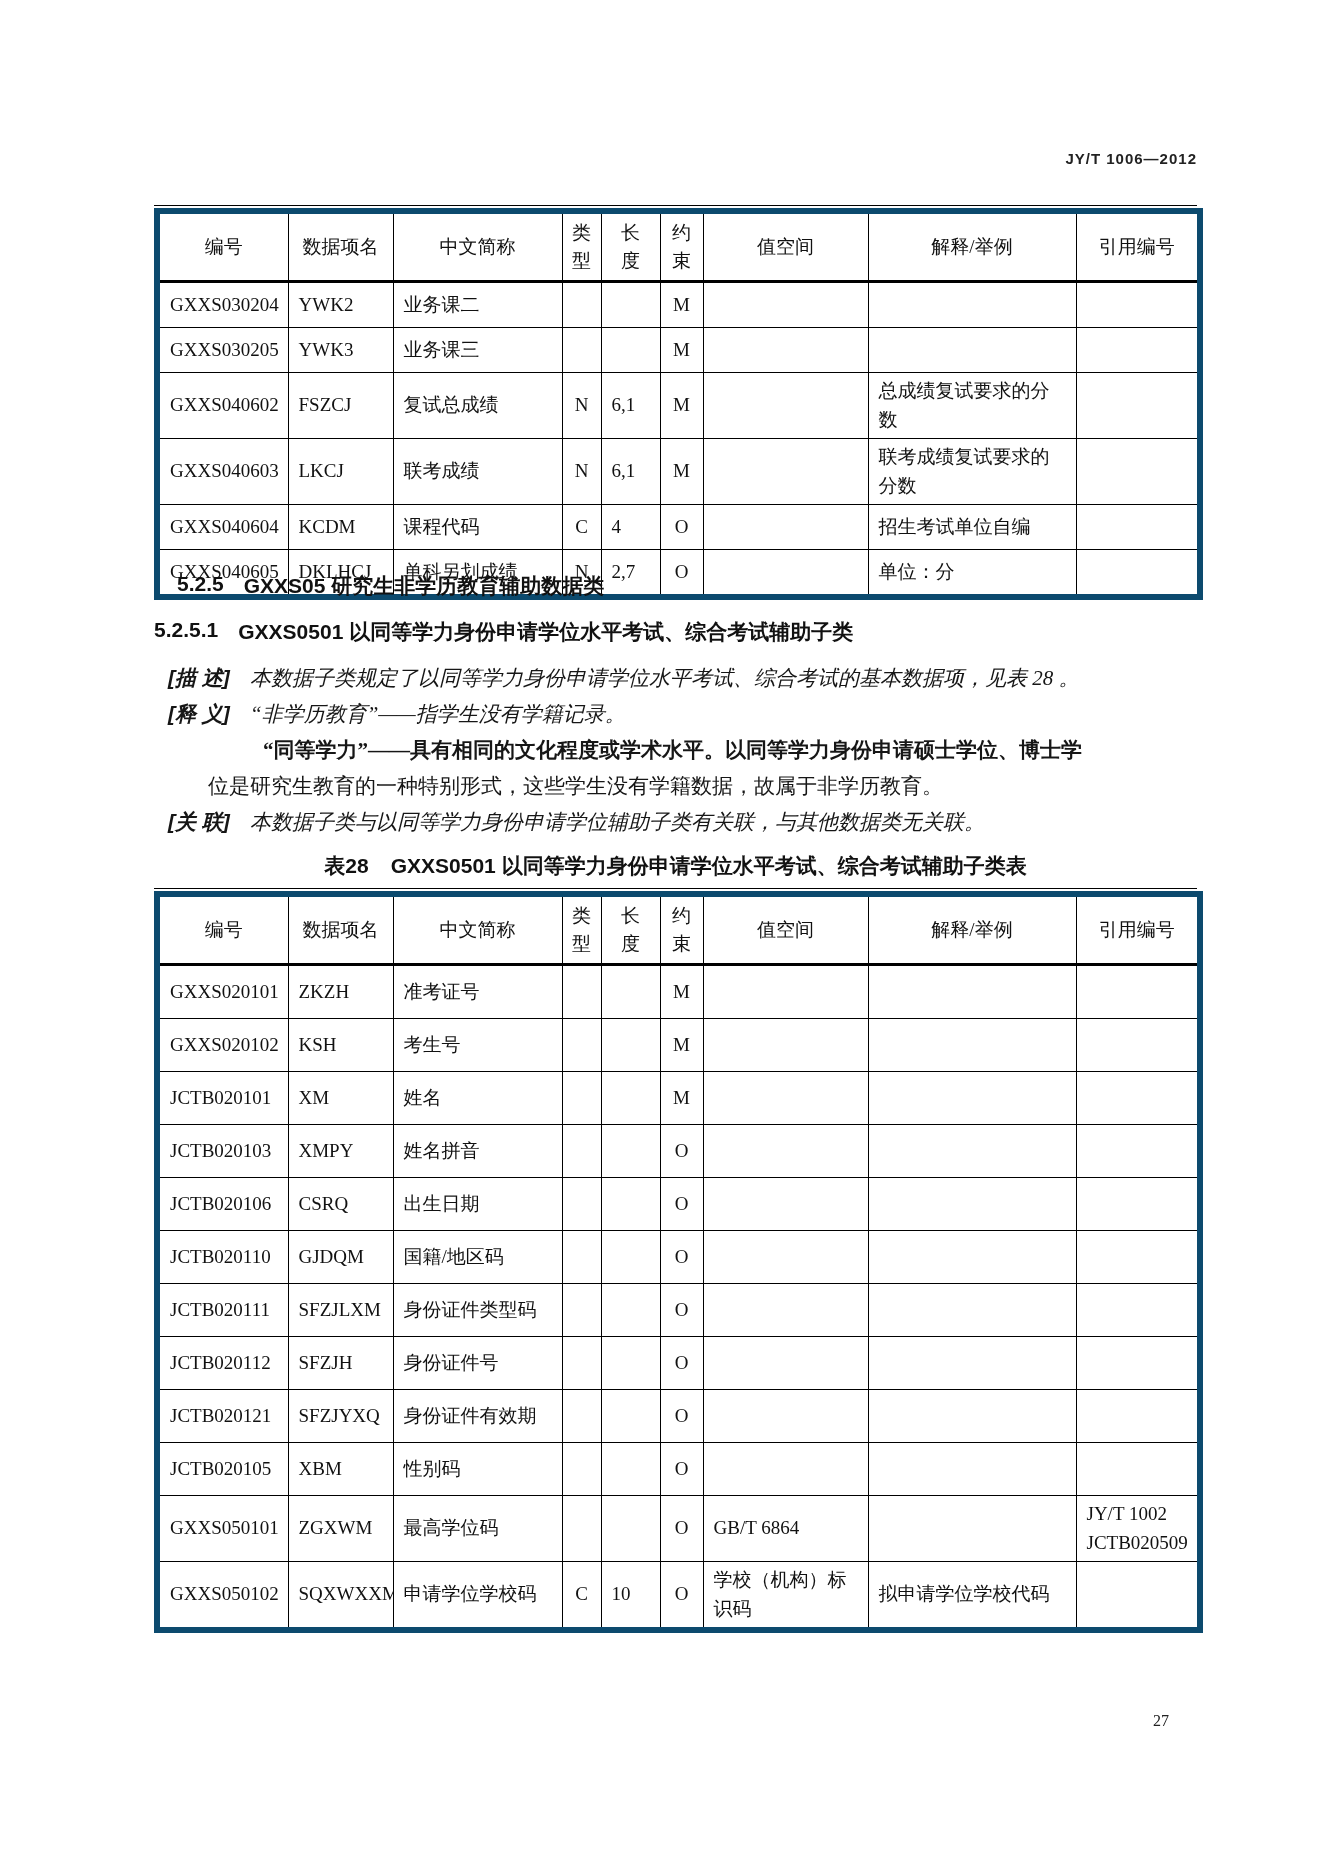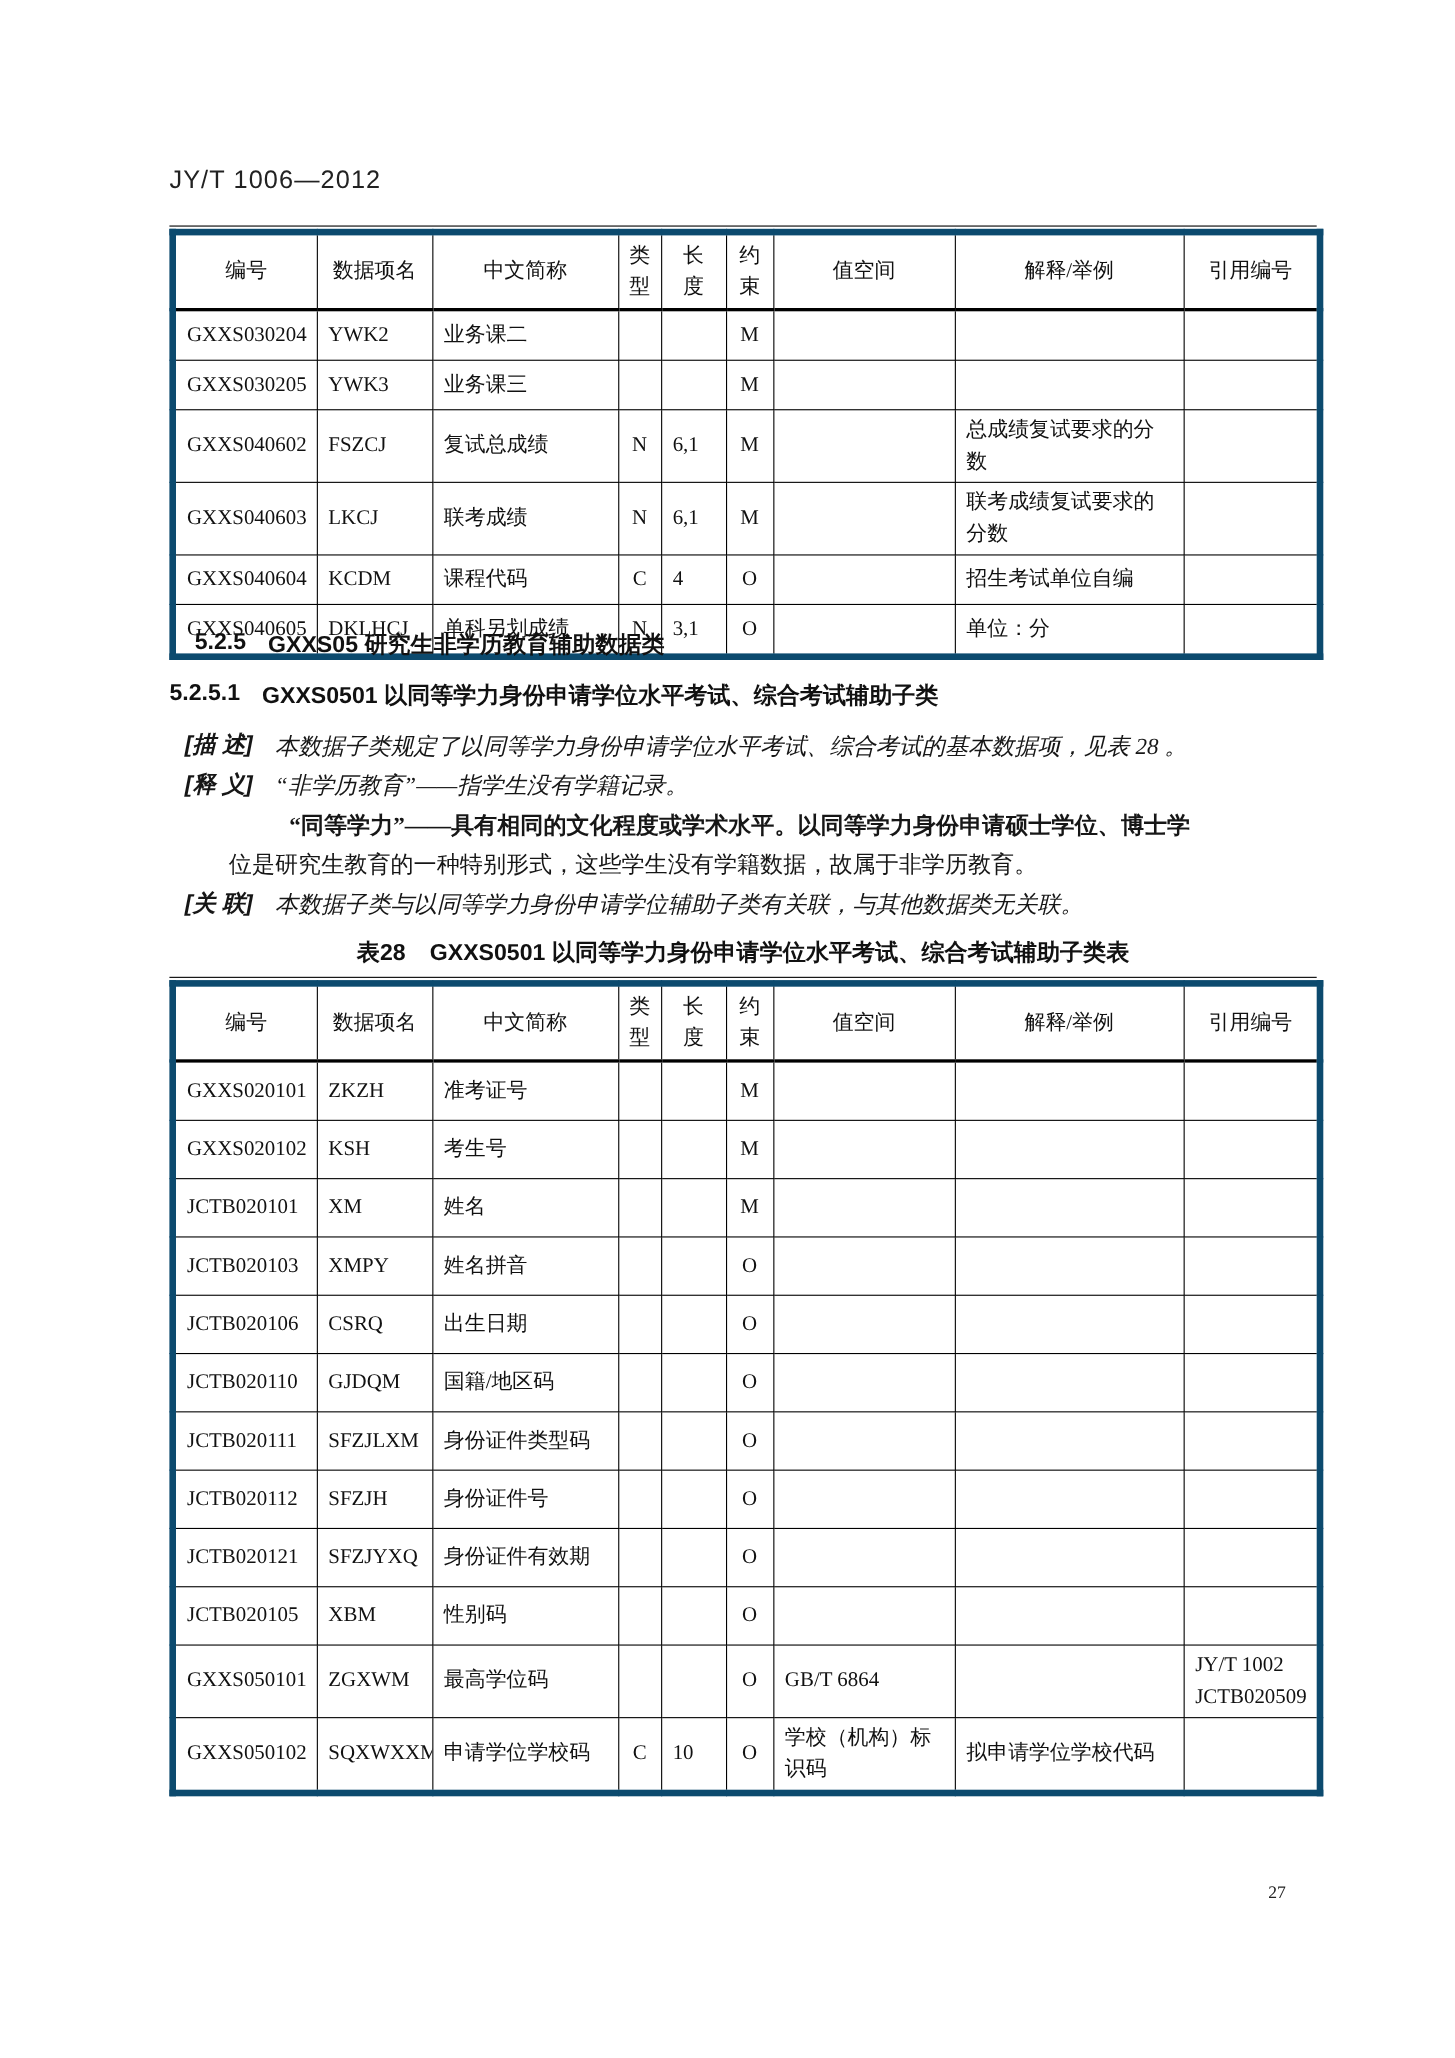--- a/index.html
+++ b/index.html
@@ -6,23 +6,23 @@
   .page{
     position:relative;
     width:1323px;height:1871px;
     background:#ffffff;
     color:#1c1c1c;
     font-family:"Liberation Serif", serif;
     overflow:hidden;
   }
   .doc-code{
     position:absolute;top:150px;left:154px;width:1043px;
-    text-align:left;
+    text-align:right;
     font-family:"Liberation Sans", sans-serif;
-    font-weight:400;font-size:23px;letter-spacing:1px;
+    font-weight:700;font-size:15px;letter-spacing:1px;
     color:#222;
   }
   .tablewrap{position:absolute;left:154px;width:1043px;border-top:1px solid #000;padding-top:2px;}
   .tw1{top:205px;}
   .tw2{top:888px;}
   table.t{
     border-collapse:collapse;table-layout:fixed;width:1043px;
     font-size:19px;color:#111;
   }
   table.t th, table.t td{
@@ -168,21 +168,21 @@
             <td class="a-c">O</td>
             <td class="a-l"></td>
             <td class="a-l">招生考试单位自编</td>
             <td class="a-l"></td>
           </tr>
           <tr>
             <td class="a-l">GXXS040605</td>
             <td class="a-l">DKLHCJ</td>
             <td class="a-l">单科另划成绩</td>
             <td class="a-c">N</td>
-            <td class="a-r">3,1</td>
+            <td class="a-r">2,7</td>
             <td class="a-c">O</td>
             <td class="a-l"></td>
             <td class="a-l">单位：分</td>
             <td class="a-l"></td>
           </tr>
         </tbody>
       </table>
   </div>
 
   <div class="heading h525">

